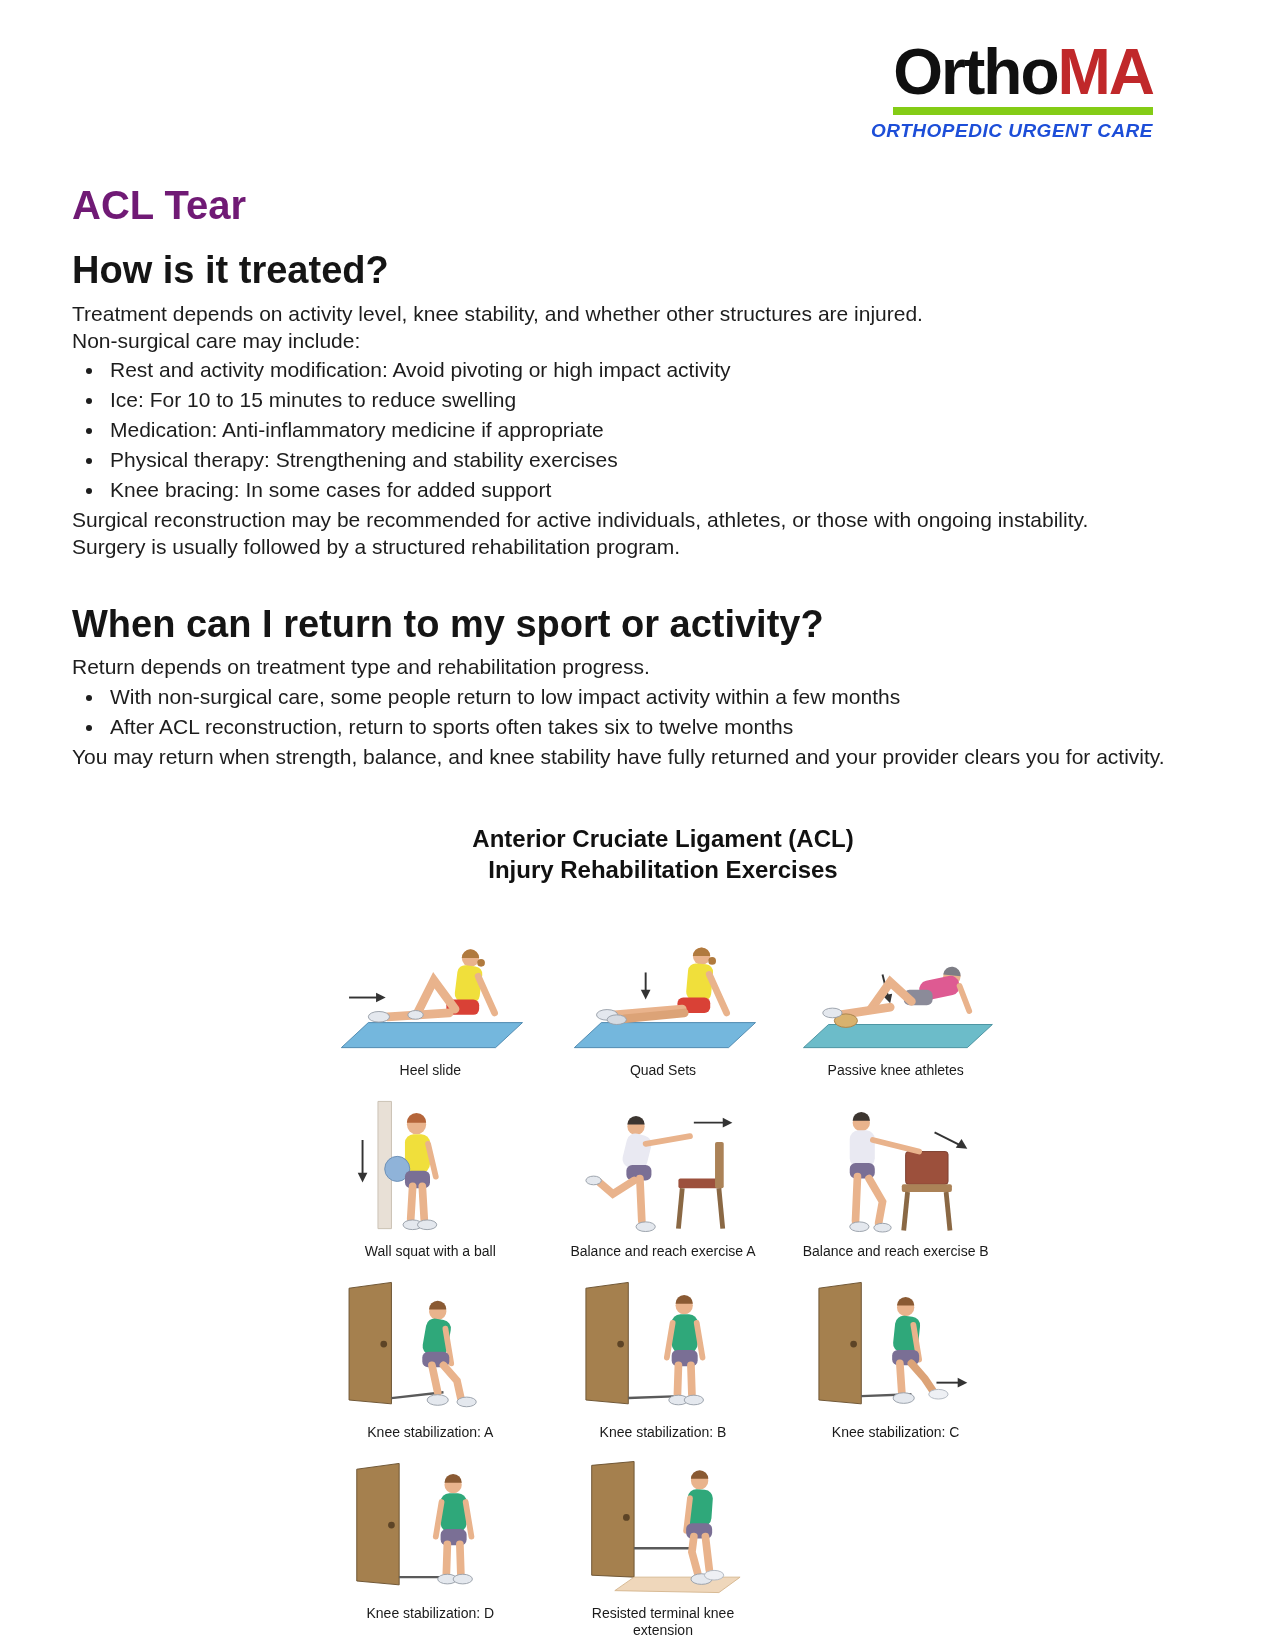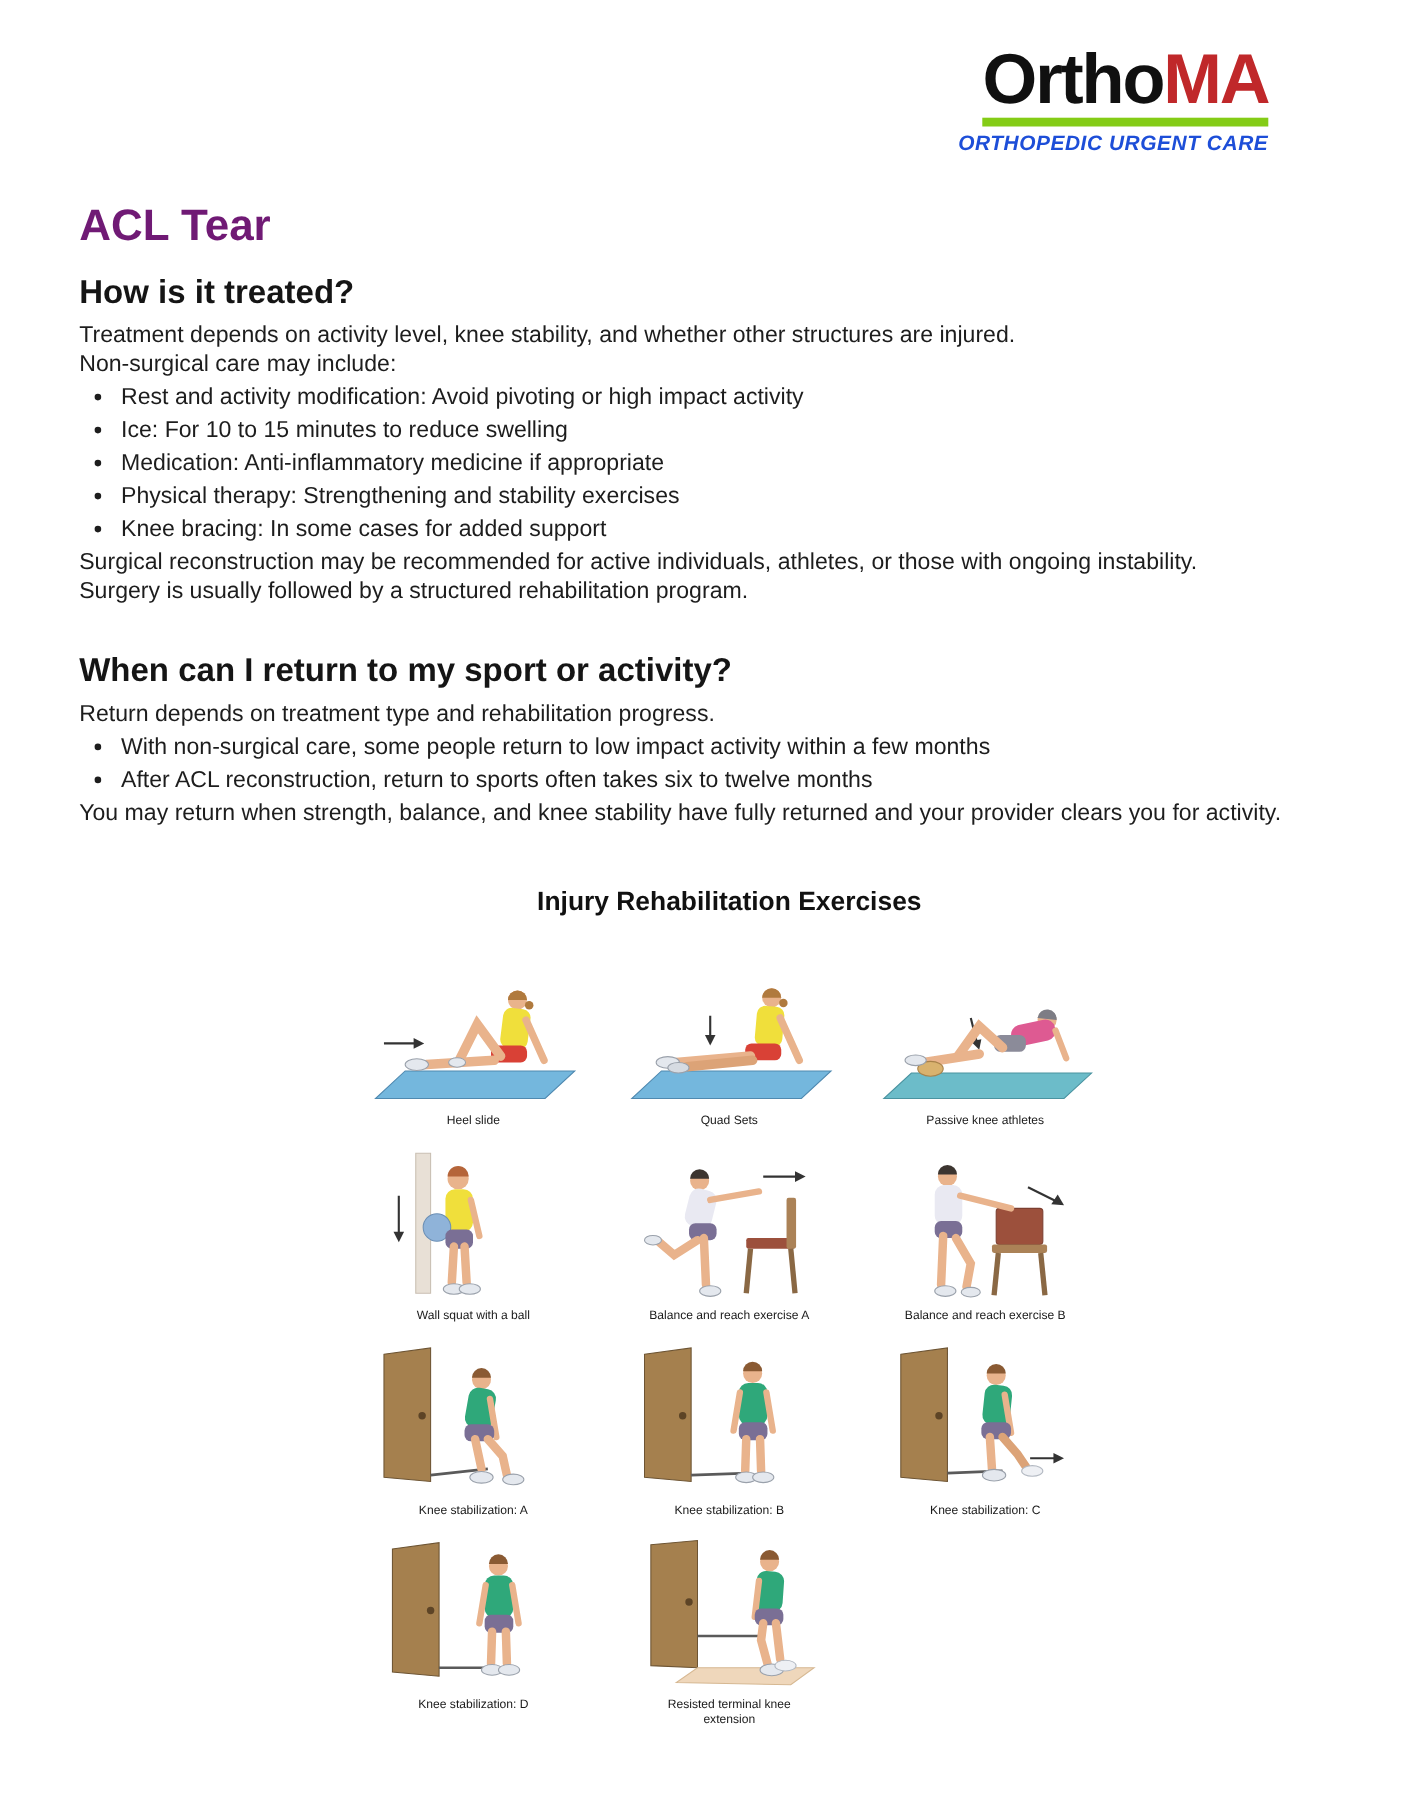--- a/index.html
+++ b/index.html
@@ -10,32 +10,32 @@
   }
   .logo{position:absolute;top:40px;right:122px;text-align:right;}
   .logo-name{display:inline-block;font-size:64px;font-weight:bold;letter-spacing:-2px;
     line-height:1;border-bottom:8px solid #84cc16;padding-bottom:3px;}
   .logo-ortho{color:#101010;}
   .logo-ma{color:#c0282a;}
   .logo-tagline{color:#1d4ed8;font-weight:bold;font-style:italic;font-size:19px;
     letter-spacing:0.5px;margin-top:5px;}
   .content{position:absolute;left:72px;top:0;width:1120px;}
   .page-title{font-size:40px;font-weight:bold;color:#701a75;margin:183px 0 20px 0;line-height:1.1;}
-  .section-heading{font-size:30px;font-weight:bold;color:#151515;margin:22px 0 8px 0;line-height:1.15;}
+  .section-heading{font-size:38px;font-weight:bold;color:#151515;margin:22px 0 8px 0;line-height:1.15;}
   .section-heading.second{margin-top:42px;}
   p.body-line{font-size:21px;line-height:1.28;margin:0;}
   ul.bullet-list{margin:3px 0;padding-left:33px;font-size:21px;line-height:1.28;}
   ul.bullet-list li{margin:3px 0;padding-left:5px;}
   
   .rehab-figure{width:690px;margin:52px 0 0 246px;text-align:center;}
   .figure-title{font-size:24px;font-weight:bold;line-height:1.3;color:#111;}
   .figure-grid{display:grid;grid-template-columns:repeat(3,1fr);column-gap:8px;row-gap:14px;margin-top:26px;}
   .cell{display:flex;flex-direction:column;align-items:center;}
   .illus{width:212px;height:148px;display:block;}
-  .cap{font-size:11px;color:#1a1a1a;margin-top:3px;white-space:nowrap;}
+  .cap{font-size:14px;color:#1a1a1a;margin-top:3px;white-space:nowrap;}
   .cap.wrap{white-space:normal;max-width:150px;line-height:1.2;}
 </style>
 </head>
 <body>
 
 <div class="logo">
   <div class="logo-name"><span class="logo-ortho">Ortho</span><span class="logo-ma">MA</span></div>
   <div class="logo-tagline">ORTHOPEDIC URGENT CARE</div>
 </div>
 
@@ -59,20 +59,21 @@
   <h2 class="section-heading second">When can I return to my sport or activity?</h2>
   <p class="body-line">Return depends on treatment type and rehabilitation progress.</p>
   <ul class="bullet-list">
     <li>With non-surgical care, some people return to low impact activity within a few months</li>
     <li>After ACL reconstruction, return to sports often takes six to twelve months</li>
   </ul>
   <p class="body-line">You may return when strength, balance, and knee stability have fully returned and your provider clears you for activity.</p>
 
   <div class="rehab-figure">
     <div class="figure-title">
+      <div>Anterior Cruciate Ligament (ACL)</div>
       <div>Injury Rehabilitation Exercises</div>
     </div>
 
     <div class="figure-grid">
 
       <div class="cell">
         <svg class="illus" viewBox="0 0 220 150">
           <polygon points="18,140 178,140 206,114 46,114" fill="#74b7dd" stroke="#4f89b0"></polygon>
           <line x1="26" y1="88" x2="58" y2="88" stroke="#333" stroke-width="2"></line>
           <polygon points="64,88 54,83 54,93" fill="#333"></polygon>

